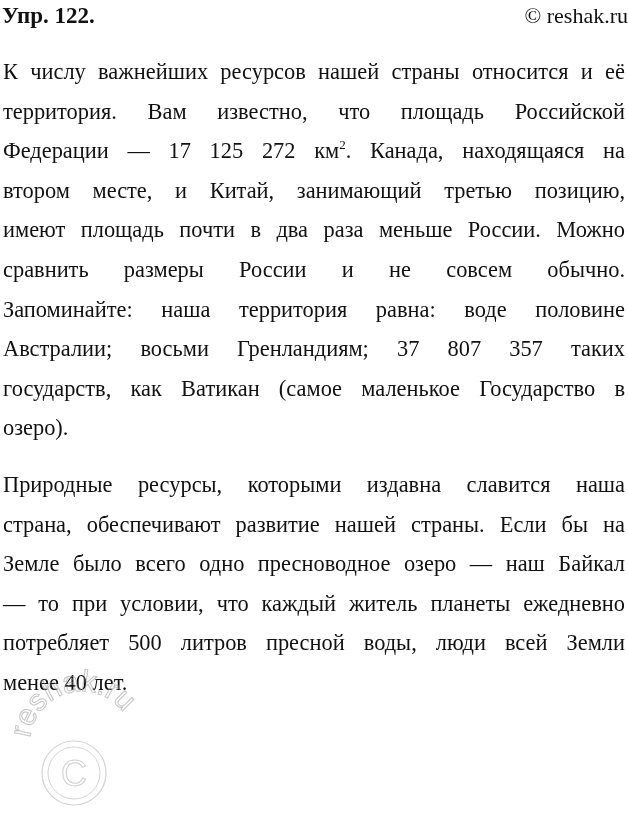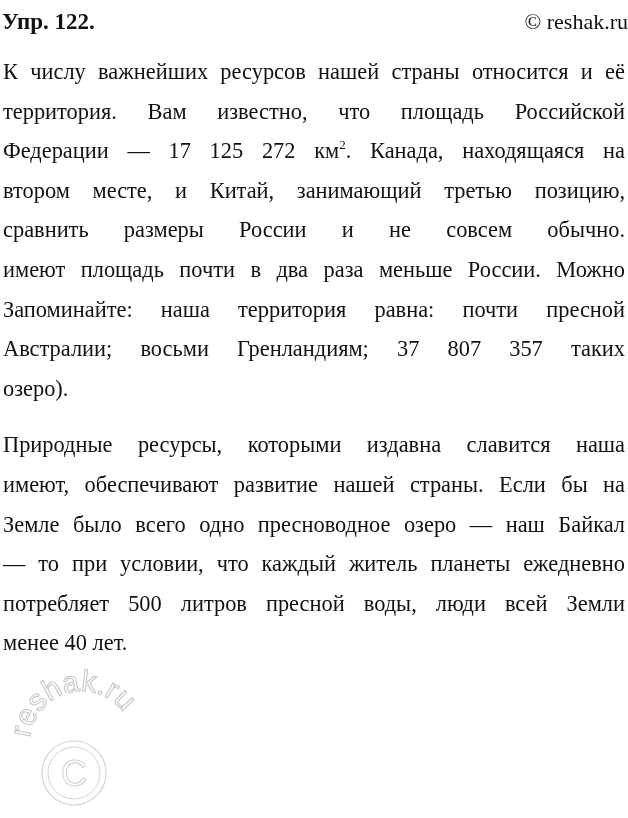--- a/index.html
+++ b/index.html
@@ -11,21 +11,21 @@
     width: 628px;
     height: 818px;
     position: relative;
     overflow: hidden;
     font-family: "Liberation Serif", "DejaVu Serif", serif;
     color: #111111;
   }
   .header {
     position: absolute;
     left: 0;
-    top: 12px;
+    top: 6px;
     width: 628px;
     height: 26px;
   }
   .ex-title {
     position: absolute;
     left: 2px;
     top: -3px;
     font-weight: bold;
     font-size: 23px;
     line-height: 26px;
@@ -86,29 +86,30 @@
   <div class="ex-title">Упр. 122.</div>
   <div class="site-credit">© reshak.ru</div>
 </div>
 
 <div class="content">
   <p class="para">
     <span class="line">К числу важнейших ресурсов нашей страны относится и её</span>
     <span class="line">территория. Вам известно, что площадь Российской</span>
     <span class="line"><span>Федерации — 17 125 272 км</span><sup>2</sup><span>. Канада, находящаяся на</span></span>
     <span class="line">втором месте, и Китай, занимающий третью позицию,</span>
+    <span class="line">имеют площадь почти в два раза меньше России. Можно</span>
     <span class="line">сравнить размеры России и не совсем обычно.</span>
-    <span class="line">имеют площадь почти в два раза меньше России. Можно</span>
-    <span class="line">Запоминайте: наша территория равна: почти пресной</span>
+    <span class="line">Запоминайте: наша территория равна: воде половине</span>
     <span class="line">Австралии; восьми Гренландиям; 37 807 357 таких</span>
+    <span class="line">государств, как Ватикан (самое маленькое Государство в</span>
     <span class="line last">озеро).</span>
   </p>
   <p class="para">
     <span class="line">Природные ресурсы, которыми издавна славится наша</span>
-    <span class="line">имеют, обеспечивают развитие нашей страны. Если бы на</span>
+    <span class="line">страна, обеспечивают развитие нашей страны. Если бы на</span>
     <span class="line">Земле было всего одно пресноводное озеро — наш Байкал</span>
     <span class="line">— то при условии, что каждый житель планеты ежедневно</span>
     <span class="line">потребляет 500 литров пресной воды, люди всей Земли</span>
     <span class="line last">менее 40 лет.</span>
   </p>
 </div>
 
 <svg class="watermark" viewBox="0 0 140 150" xmlns="http://www.w3.org/2000/svg">
   <defs>
     <path id="wm-arc" d="M 18 70 A 52 52 0 0 1 120 62"></path>

